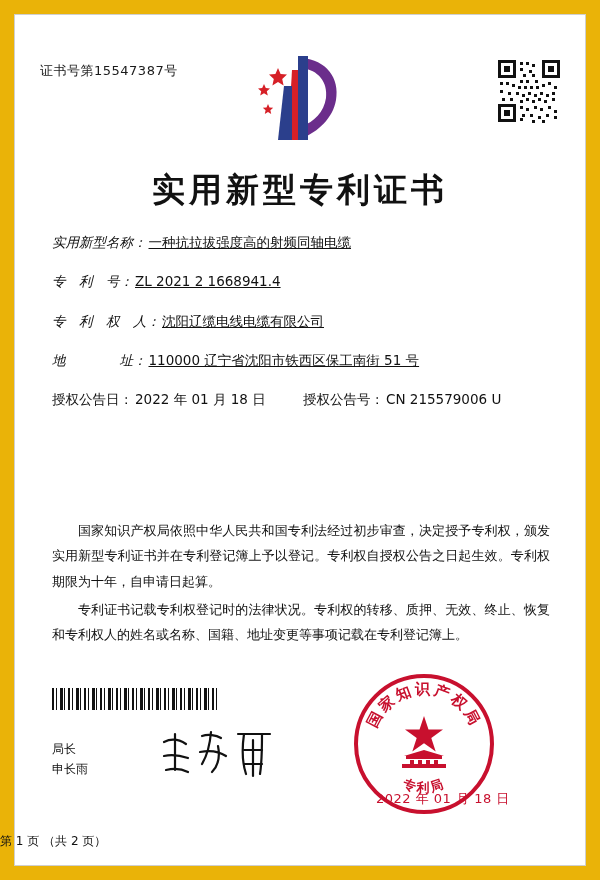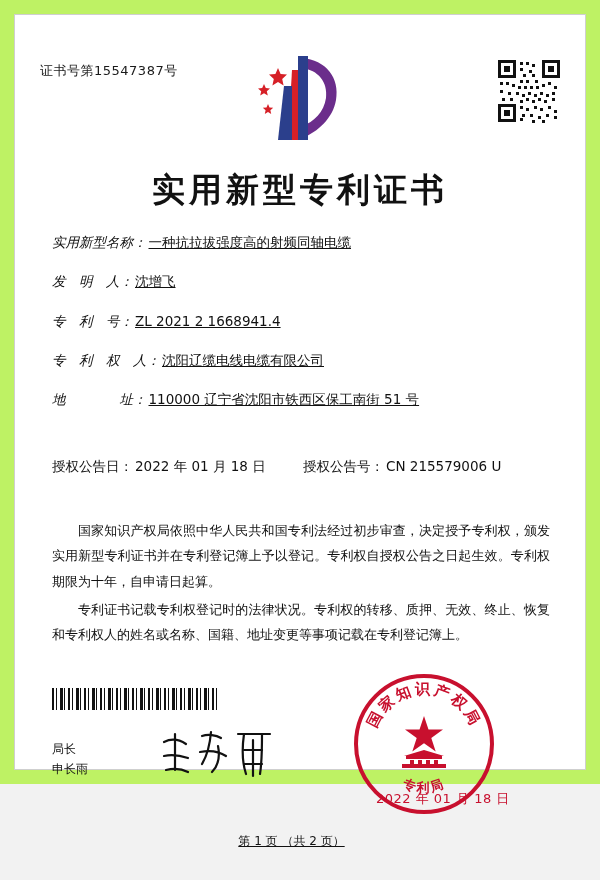--- a/index.html
+++ b/index.html
@@ -9,22 +9,22 @@
   }
   body {
     width: 600px;
     height: 880px;
     font-family: "DejaVu Sans", "Liberation Sans", sans-serif;
     overflow: hidden;
   }
   .page {
     position: relative;
     width: 600px;
-    height: 784px;
-    background: #bef264;
+    height: 880px;
+    background: #eab308;
     box-sizing: border-box;
   }
   
   .frame {
     position: absolute;
     left: 14px;
     top: 14px;
     right: 14px;
     bottom: 14px;
     border: 1px solid #cfcfcf;
@@ -98,21 +98,21 @@
     font-style: italic;
   }
   .field-value {
     flex: 1 1 auto;
     padding-left: 2px;
     text-decoration: underline;
   }
   .field-row.two-col {
     justify-content: flex-start;
   }
-  .pub-date-label { flex: 0 0 auto; margin-top: 28px; }
+  .pub-date-label { flex: 0 0 auto; }
   .pub-date-value { flex: 0 0 auto; padding-left: 2px; width: 168px; }
   .pub-no-label { flex: 0 0 auto; }
   .pub-no-value { flex: 0 0 auto; padding-left: 2px; }
 
   .paragraphs {
     position: absolute;
     left: 52px;
     right: 50px;
     top: 518px;
     font-size: 13px;
@@ -176,24 +176,23 @@
     top: 790px;
     font-size: 13px;
     color: #c8102e;
     letter-spacing: 0.5px;
   }
 
   .footer {
     position: absolute;
     left: 0; right: 17px;
     top: 833px;
-    text-align: center;
+    text-align: left;
     font-size: 12px;
     color: #111;
-    text-decoration: underline;
   }
 </style>
 </head>
 <body>
 
 <div class="page">
   <div class="frame"></div>
   <div class="inner">
 
     <div class="cert-no">证书号第15547387号</div>
@@ -276,24 +275,20 @@
 
     <div class="title">实用新型专利证书</div>
 
     <div class="fields">
 
       <div class="field-row">
         <span class="field-label">实用新型名称：</span>
         <span class="field-value">一种抗拉拔强度高的射频同轴电缆</span>
       </div>
 
-      <div class="field-row">
-        <span class="field-label">发　明　人：</span>
-        <span class="field-value">沈增飞</span>
-      </div>
 
       <div class="field-row">
         <span class="field-label">专　利　号：</span>
         <span class="field-value">ZL 2021 2 1668941.4</span>
       </div>
 
 
       <div class="field-row">
         <span class="field-label">专　利　权　人：</span>
         <span class="field-value">沈阳辽缆电线电缆有限公司</span>

